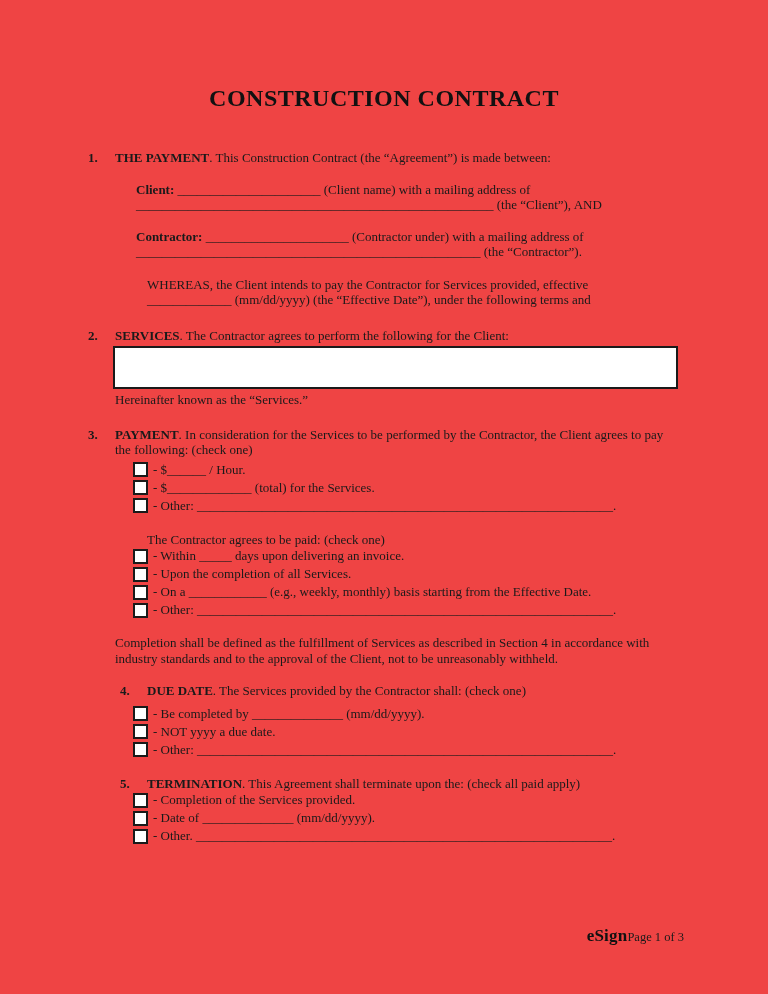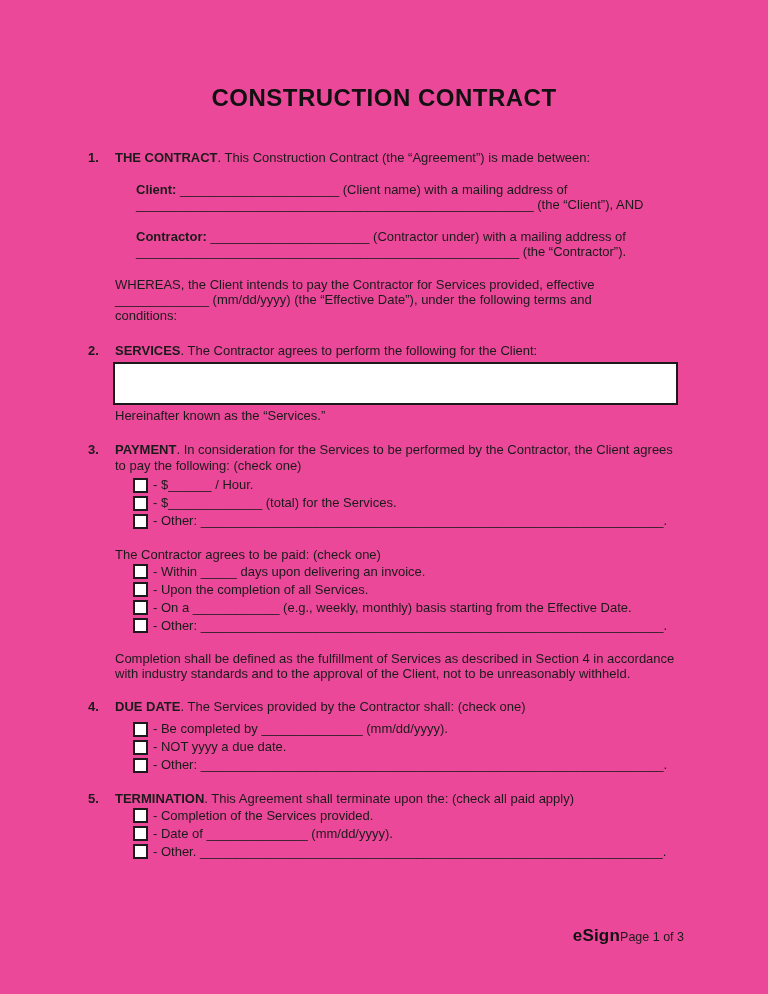--- a/index.html
+++ b/index.html
@@ -1,22 +1,22 @@
 <!DOCTYPE html>
 <html><head>
 <meta charset="utf-8">
 <style>
   html, body { margin: 0; padding: 0; background: #e8e8e8; }
   .page {
     position: relative;
     width: 768px;
     height: 994px;
     margin: 0 auto;
-    background: #ec4899;
-    font-family: Liberation Sans, sans-serif;
+    background: #ef4444;
+    font-family: Liberation Serif, serif;
     color: #1a1a1a;
     font-size: 13px;
     line-height: 15.5px;
     overflow: hidden;
     box-sizing: border-box;
     padding: 0 88px;
   }
   .title {
     margin-top: 84px;
     text-align: center;
@@ -28,21 +28,21 @@
   }
   .b { font-weight: bold; }
   .sec-row { display: flex; }
   .sec-num { flex: 0 0 27px; font-weight: bold; }
   .sec-body { flex: 1 1 auto; }
   .body-ind { padding-left: 27px; }
   .indent2 { padding-left: 48px; }
   .line { white-space: nowrap; }
   .mt-title { margin-top: 38px; }
   .mt16 { margin-top: 16px; }
-  .mt17 { margin-top: 17px; }
+  .mt17 { margin-top: 17px; margin-left: 32px; }
   .mt19 { margin-top: 19px; }
   .mt20 { margin-top: 20px; }
   .opts { padding-left: 45px; margin-top: 3px; }
   .opts.mt6 { margin-top: 6px; }
   .opts.mt8 { margin-top: 0; }
   .opt { display: flex; align-items: center; height: 18px; white-space: nowrap; }
   .cb {
     flex: 0 0 auto;
     width: 11px; height: 11px;
     border: 2px solid #1a1a1a;
@@ -75,34 +75,33 @@
 </head>
 <body>
 
 <div class="page">
 
   <div class="title">CONSTRUCTION CONTRACT</div>
 
   <div>
     <div class="sec-row mt-title">
       <span class="sec-num">1.</span>
-      <div class="sec-body"><span class="b">THE CONTRACT</span><span>. This Construction Contract (the “Agreement”) is made between:</span></div>
+      <div class="sec-body"><span class="b">THE PAYMENT</span><span>. This Construction Contract (the “Agreement”) is made between:</span></div>
     </div>
     <div class="indent2 mt16">
       <div class="line"><span class="b">Client:</span><span> ______________________ (Client name) with a mailing address of</span></div>
       <div class="line">_______________________________________________________ (the “Client”), AND</div>
     </div>
     <div class="indent2 mt16">
       <div class="line"><span class="b">Contractor:</span><span> ______________________ (Contractor under) with a mailing address of</span></div>
       <div class="line">_____________________________________________________ (the “Contractor”).</div>
     </div>
     <div class="body-ind mt17">
       <div class="line">WHEREAS, the Client intends to pay the Contractor for Services provided, effective</div>
       <div class="line">_____________ (mm/dd/yyyy) (the “Effective Date”), under the following terms and</div>
-      <div class="line">conditions:</div>
     </div>
   </div>
 
   <div>
     <div class="sec-row mt20">
       <span class="sec-num">2.</span>
       <div class="sec-body"><span class="b">SERVICES</span><span>. The Contractor agrees to perform the following for the Client:</span></div>
     </div>
     <div class="body-ind">
       <div class="svc-box" role="textbox"></div>

